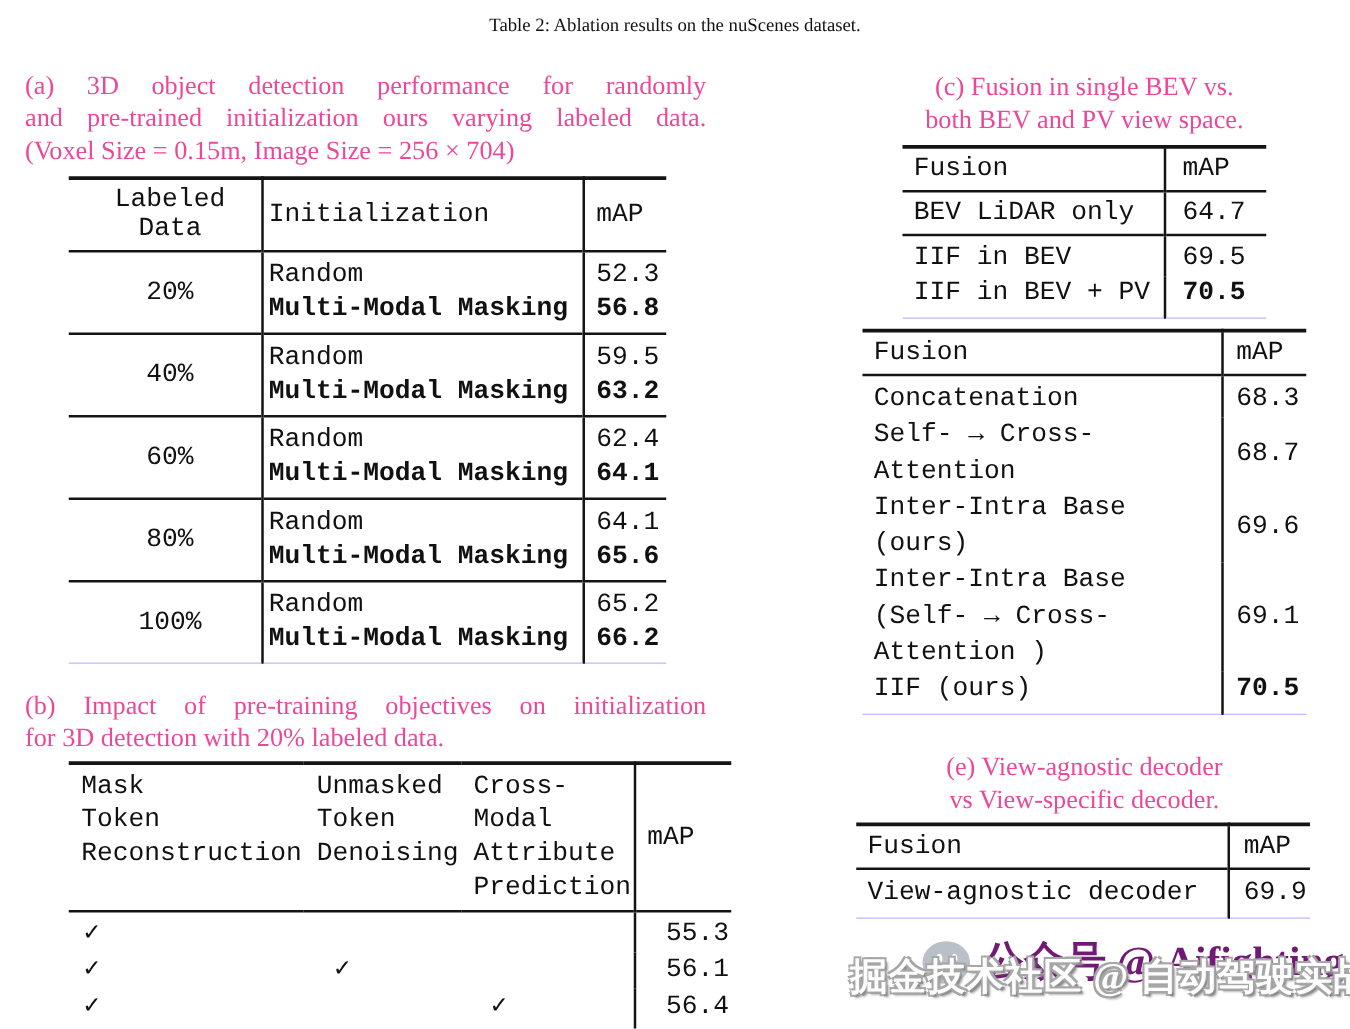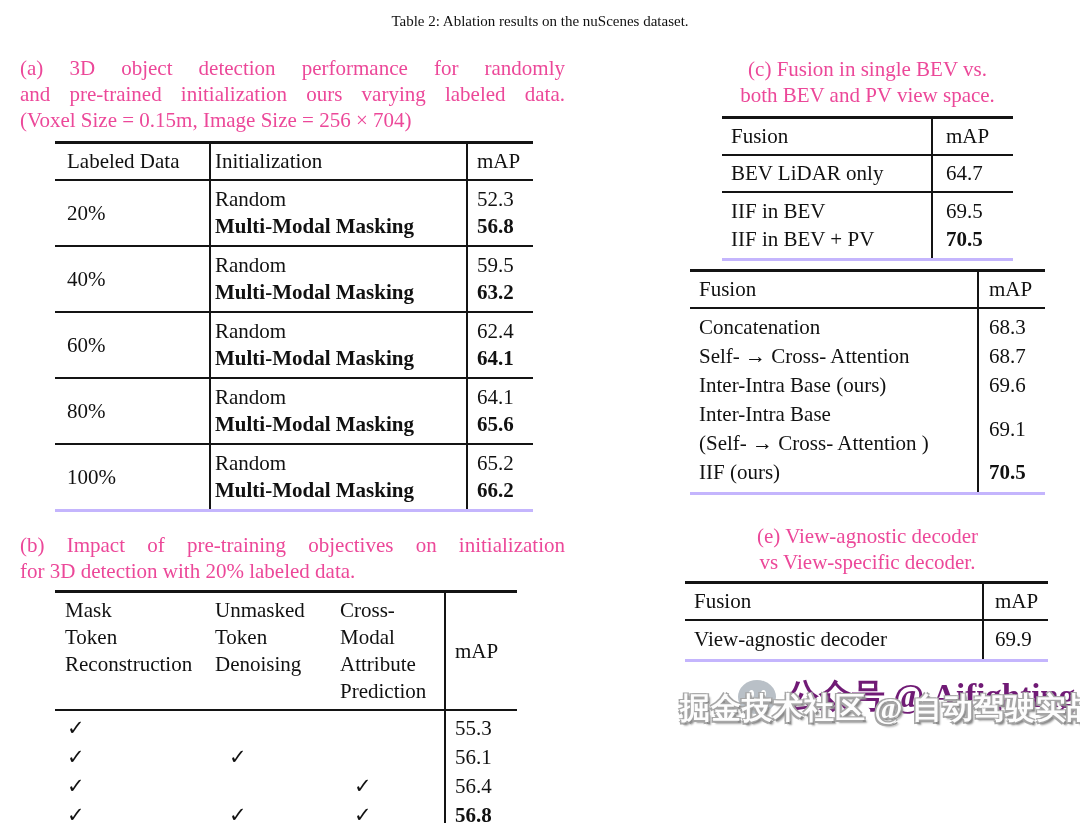--- a/index.html
+++ b/index.html
@@ -29,49 +29,50 @@
   .cap-b { margin: 20px 0 0 5px; width: 545px; }
   .cap-center { text-align: center; }
   .cap-c { margin-top: 6px; }
   .cap-d { margin-top: 34px; }
   .cap-e { margin-top: 28px; }
 
   table { border-collapse: collapse; }
   .tbl {
     font-size: 21px;
     border-top: 3px solid #141414;
-    border-bottom: 3px solid #c4b5fd;
+    border-bottom: 1px solid #c4b5fd;
+    font-family: Liberation Mono, monospace;
   }
   .tbl thead tr { border-bottom: 2px solid #141414; }
   .tbl th { font-weight: normal; }
   .vline { border-left: 2px solid #141414; }
   .bold { font-weight: bold; }
   .preline { white-space: pre-line; }
 
   
   .tbl-a { width: 478px; margin: 8px 0 0 40px; }
   .tbl-a th, .tbl-a td { padding: 5px 4px; }
-  .tbl-a .col-labeled { width: 155px; text-align: left; padding-left: 12px; }
+  .tbl-a .col-labeled { width: 155px; text-align: center; padding-left: 12px; }
   .tbl-a .col-init    { width: 257px; text-align: left; }
   .tbl-a .col-map     { text-align: left; padding-left: 9px; }
   .tbl-a tbody tr { border-top: 2px solid #141414; }
   .tbl-a tbody td { vertical-align: middle; line-height: 27px; }
 
   
   .tbl-b { width: 462px; margin: 6px 0 0 40px; }
   .tbl-b th { text-align: left; vertical-align: top; line-height: 27px; padding: 4px 2px 4px 10px; }
   .tbl-b th.cmap { vertical-align: middle; padding-left: 9px; }
   .tbl-b .c1 { width: 150px; }
   .tbl-b .c2 { width: 125px; }
   .tbl-b .c3 { width: 115px; }
   .tbl-b tbody { border-top: 2px solid #141414; }
   .tbl-b tbody td { line-height: 29px; padding: 0 2px; font-size: 21px; }
   .tbl-b td.chk  { padding-left: 12px; }
   .tbl-b td.chk2 { padding-left: 24px; }
-  .tbl-b td.cmap { padding-left: 9px; }
+  .tbl-b td.cmap { padding-left: 24px; }
   .tbl-b tbody tr:first-child td { padding-top: 3px; }
   .tbl-b tbody tr:last-child td { padding-bottom: 4px; }
 
   
   .tbl-c { width: 291px; margin: 8px 0 0 62px; }
   .tbl-c th, .tbl-c td { padding: 5px 2px; text-align: left; }
   .tbl-c .fcol { width: 210px; padding-left: 9px; }
   .tbl-c .mcol { padding-left: 13px; }
   .tbl-c tbody { border-top: 2px solid #141414; }
   .tbl-c tbody.pair td { padding: 0 2px; line-height: 28px; }

